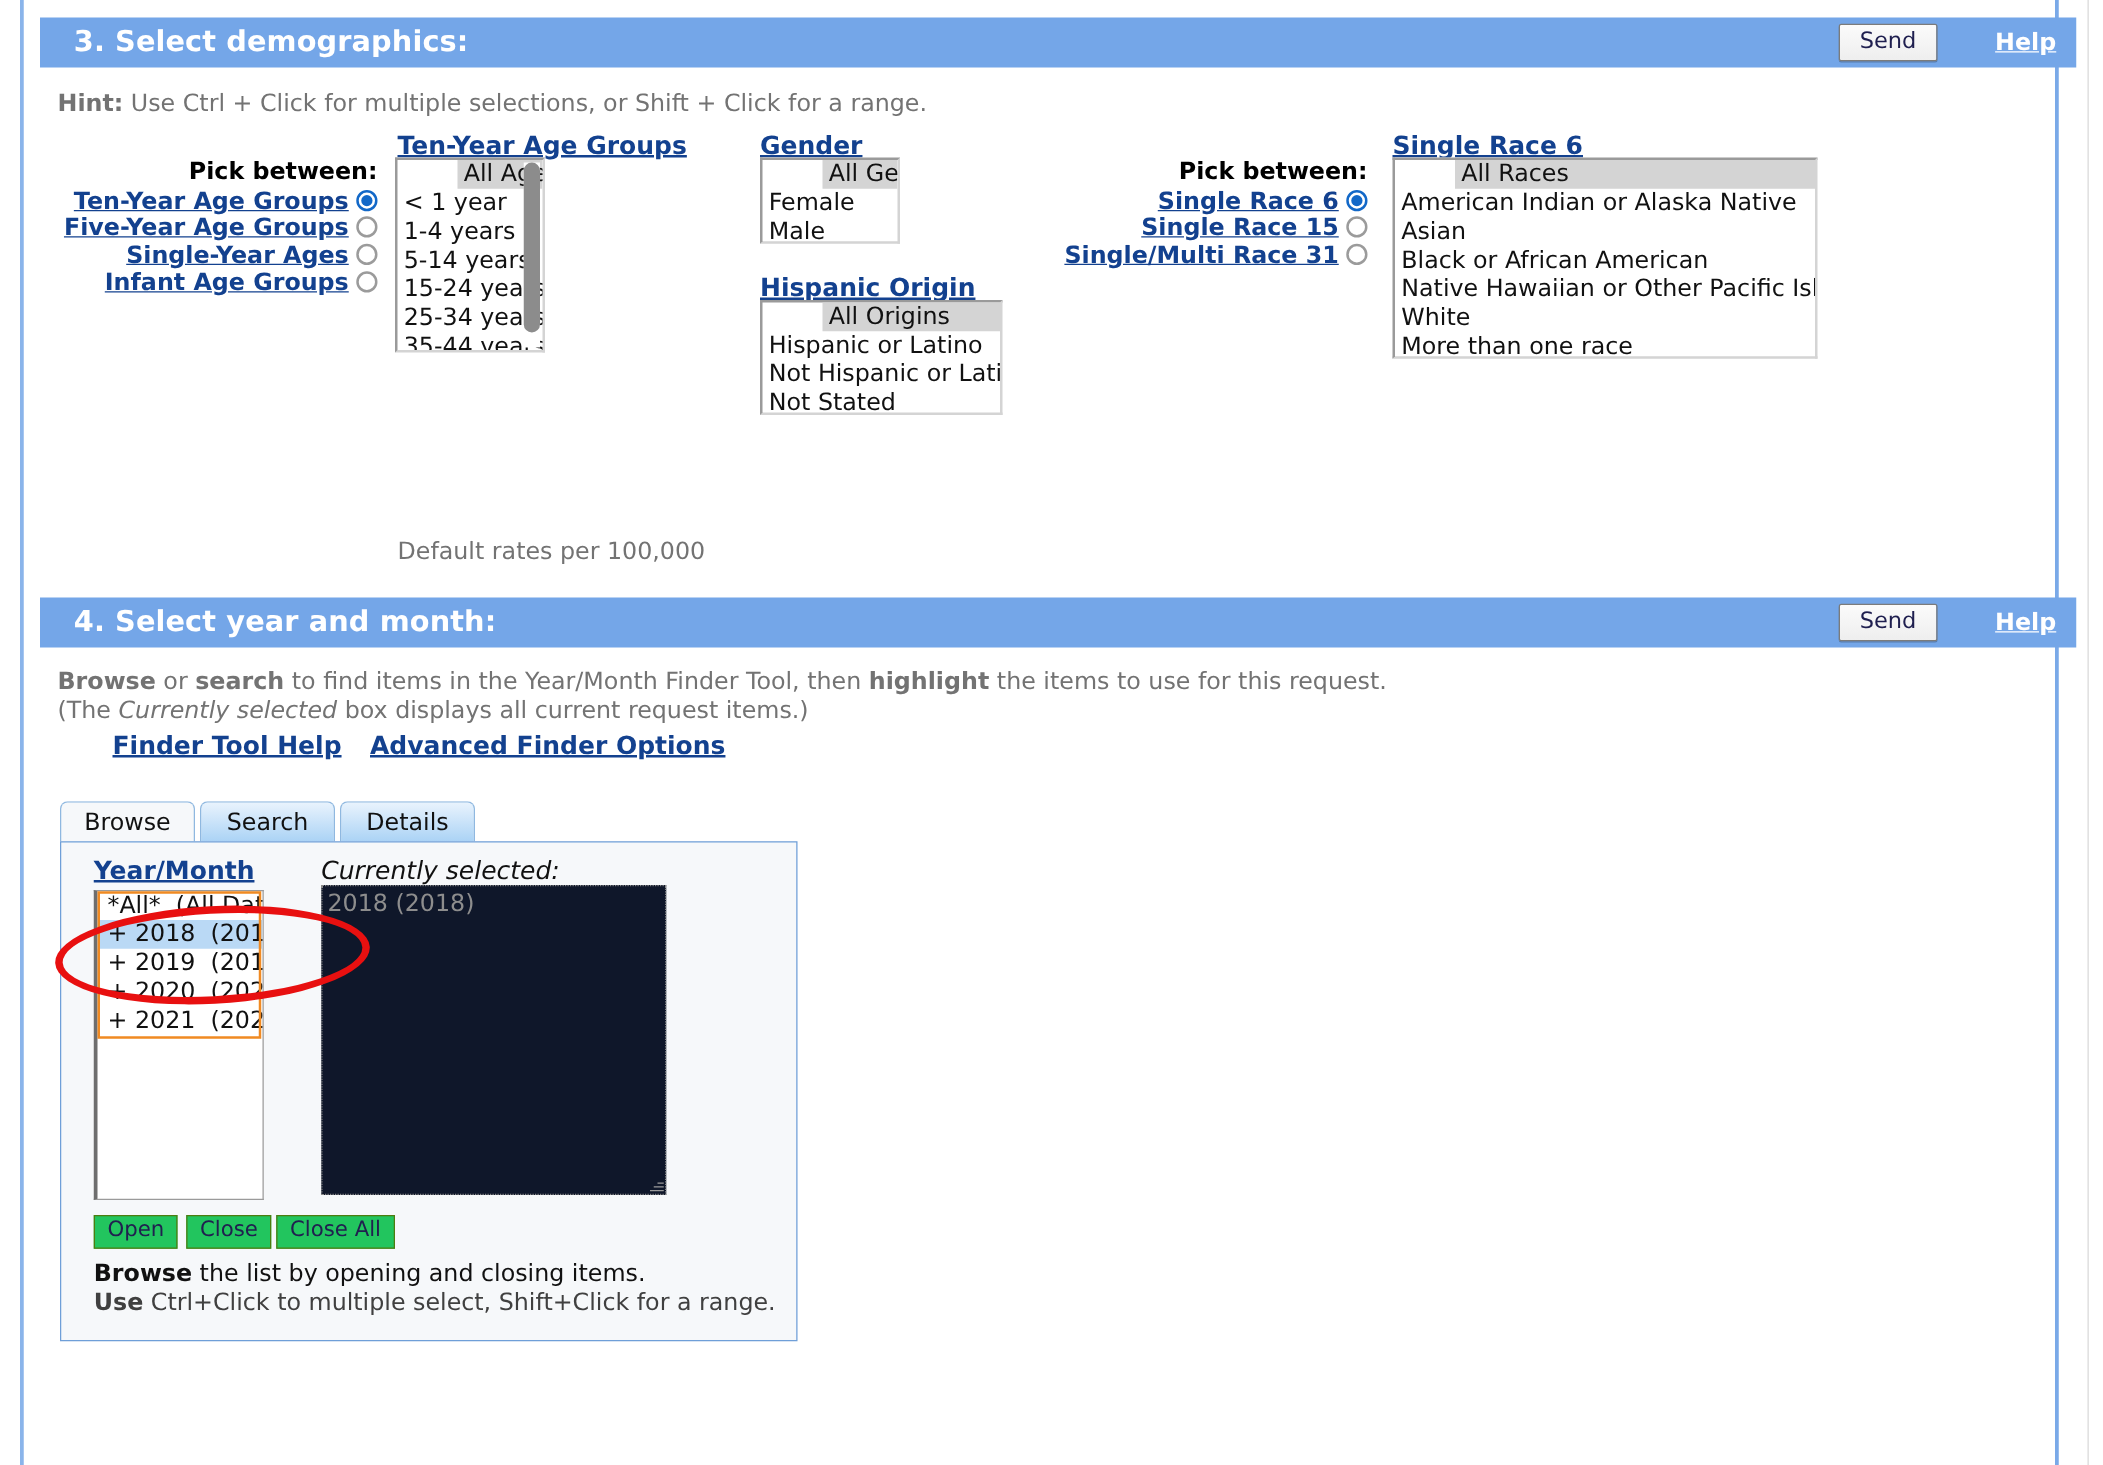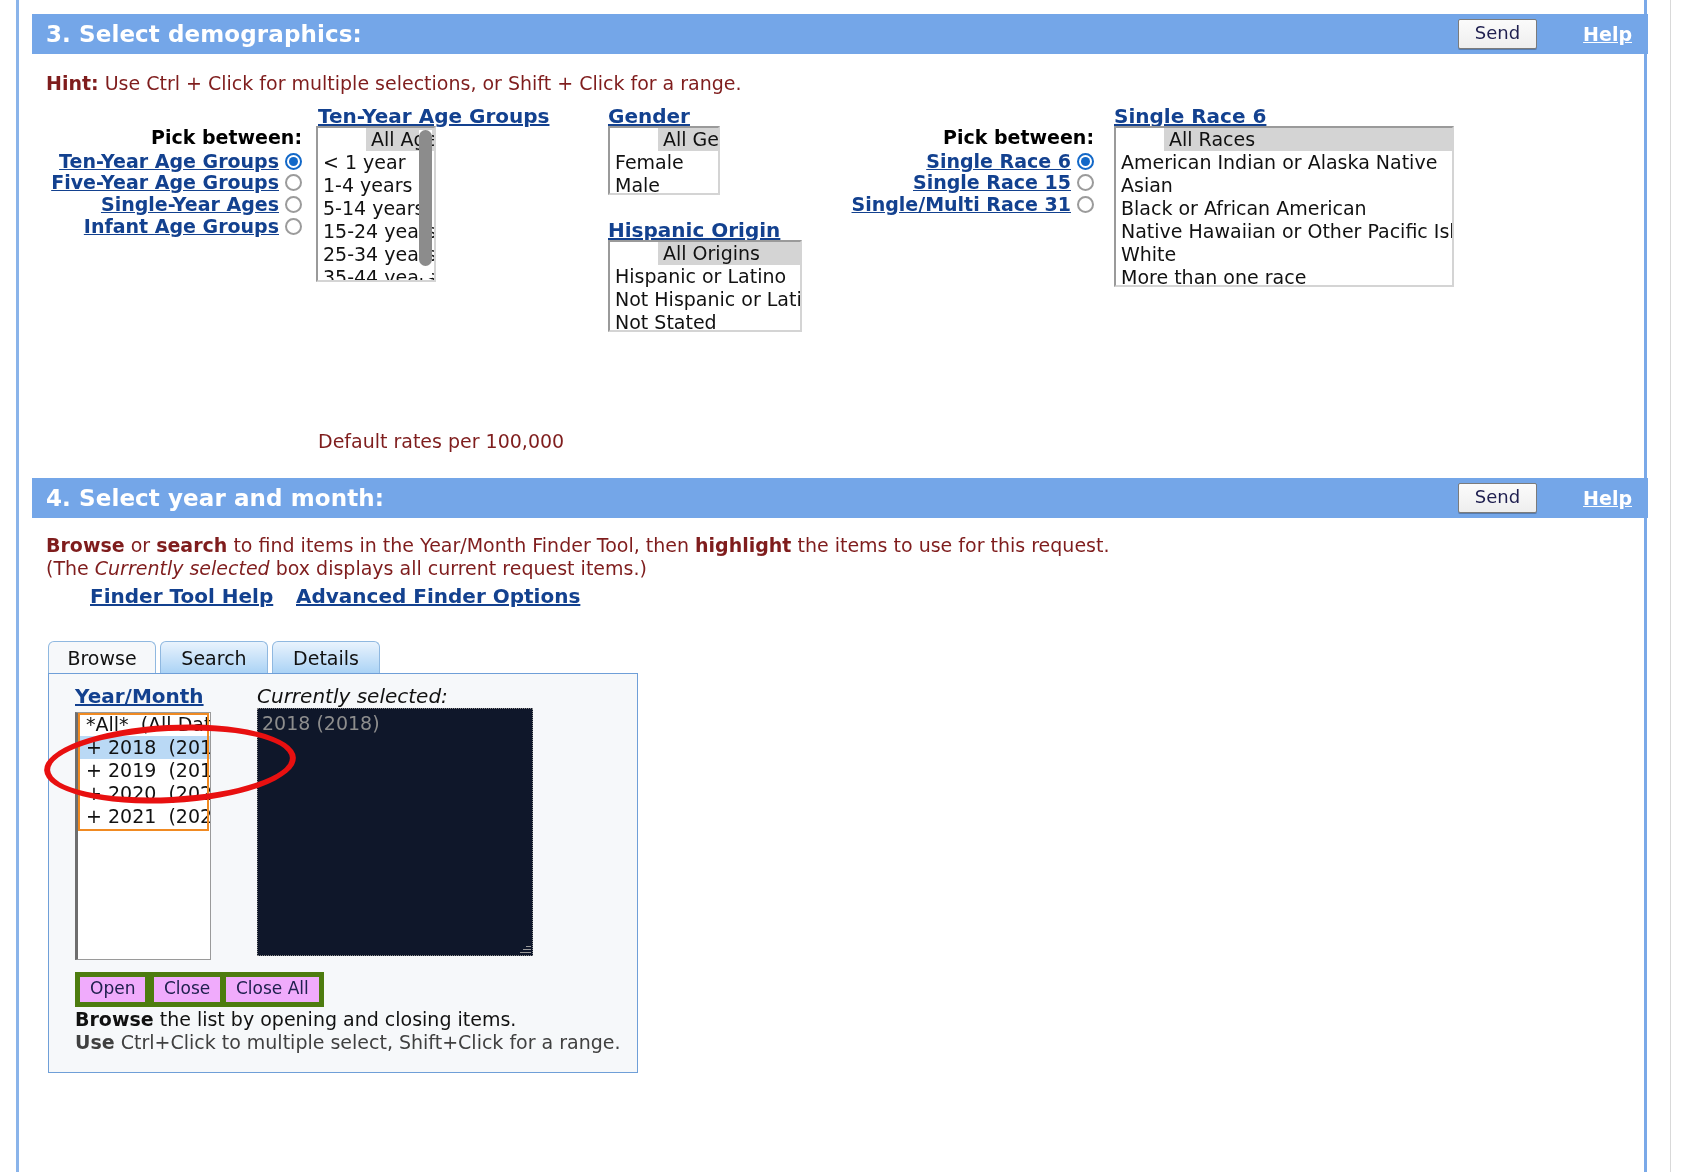--- a/index.html
+++ b/index.html
@@ -37,20 +37,21 @@
 
   
   .sec-bar {
     position: absolute;
     left: 8px;
     width: 1616px;
     height: 40px;
     background: #74a6e8;
     display: flex;
     align-items: center;
+    padding-left: 13px;
   }
   .sec-title {
     color: #ffffff;
     font-size: 23px;
     font-weight: bold;
     margin-left: 14px;
     letter-spacing: .1px;
     white-space: nowrap;
   }
   .sec-right {
@@ -77,21 +78,21 @@
     font-weight: bold;
     text-decoration: underline;
     margin-left: 22px;
     white-space: nowrap;
   }
 
   
   .hint {
     position: absolute;
     font-size: 19px;
-    color: #7f1d1d;
+    color: #737373;
   }
   .b { font-weight: bold; }
   .i { font-style: italic; }
 
   .bluelink {
     color: #13418f;
     font-weight: bold;
     text-decoration: underline;
     white-space: nowrap;
   }
@@ -235,22 +236,22 @@
     position: absolute;
     right: 0;
     background: #9a9a9a;
     height: 1px;
   }
   .sbtn {
     position: absolute;
     font-family: "DejaVu Sans", sans-serif;
     font-size: 17px;
     color: #20204f;
-    background: #f0abfc;
-    border: 5px solid #4d7c0f;
+    background: #22c55e;
+    border: 1px solid #4d7c0f;
     padding: 2px 10px 3px;
     line-height: 1.15;
     box-sizing: border-box;
   }
 
   .ellipse {
     position: absolute;
     border: 6px solid #e81010;
     border-radius: 50%;
     pointer-events: none;

